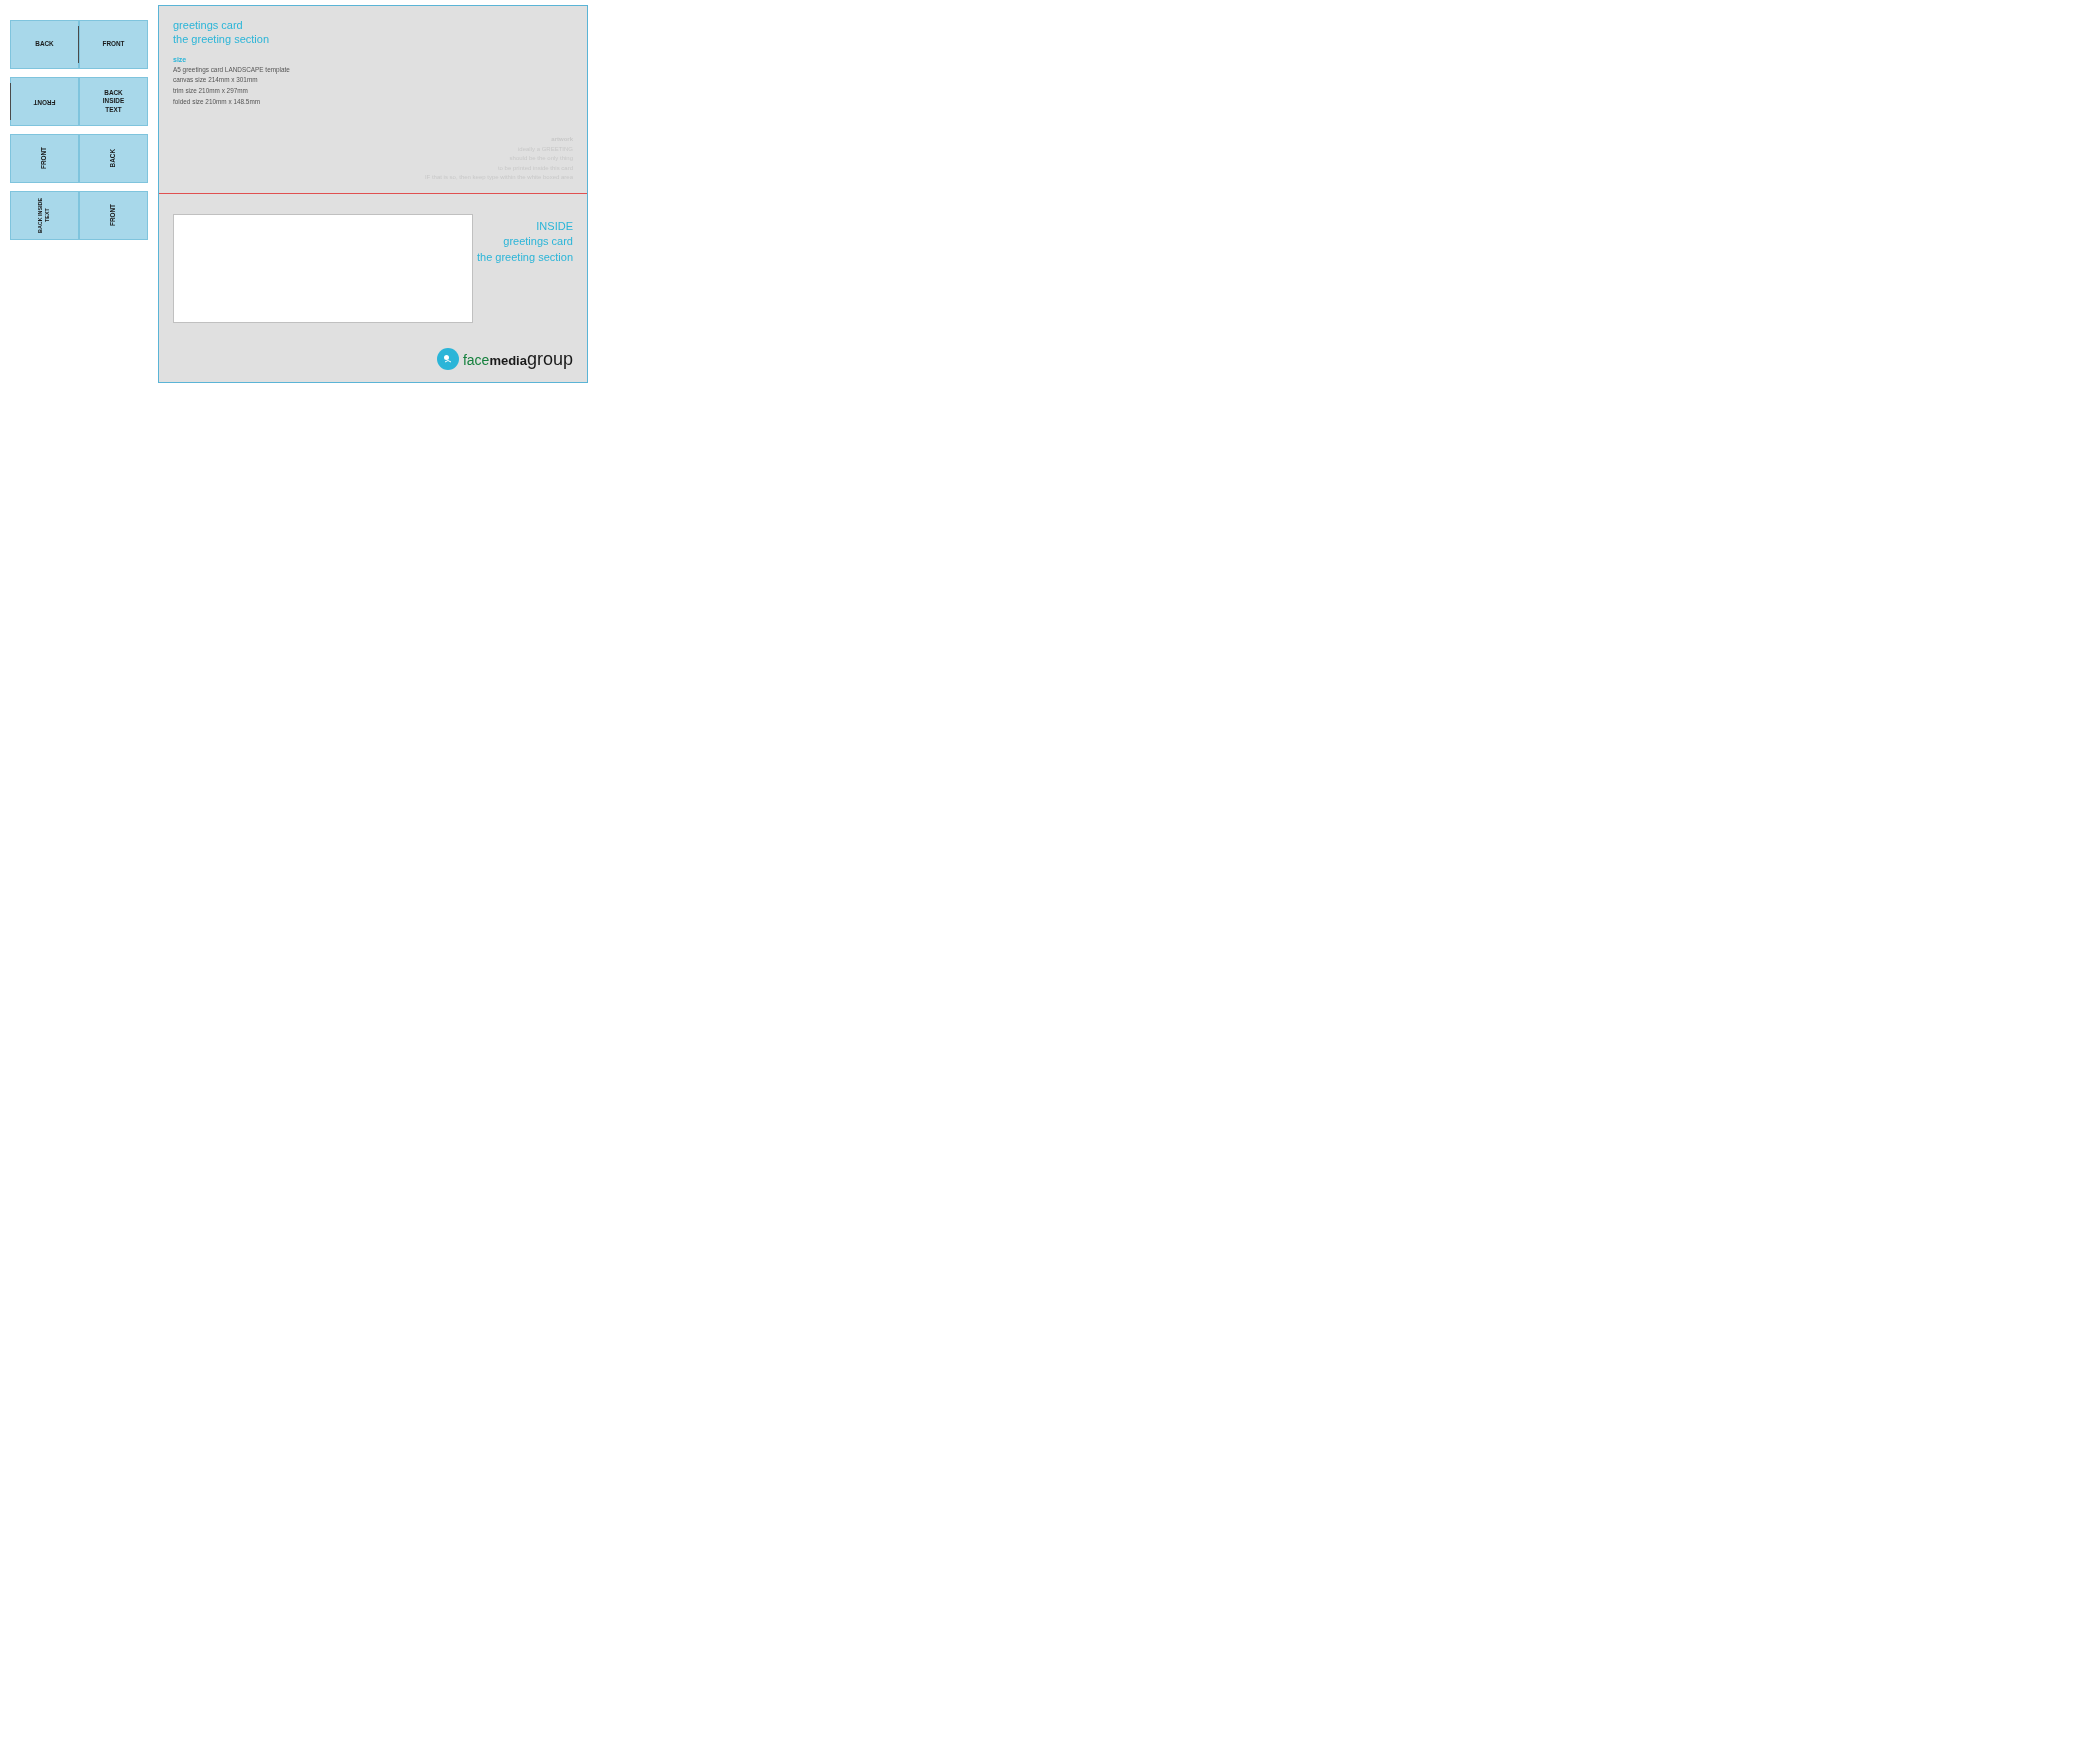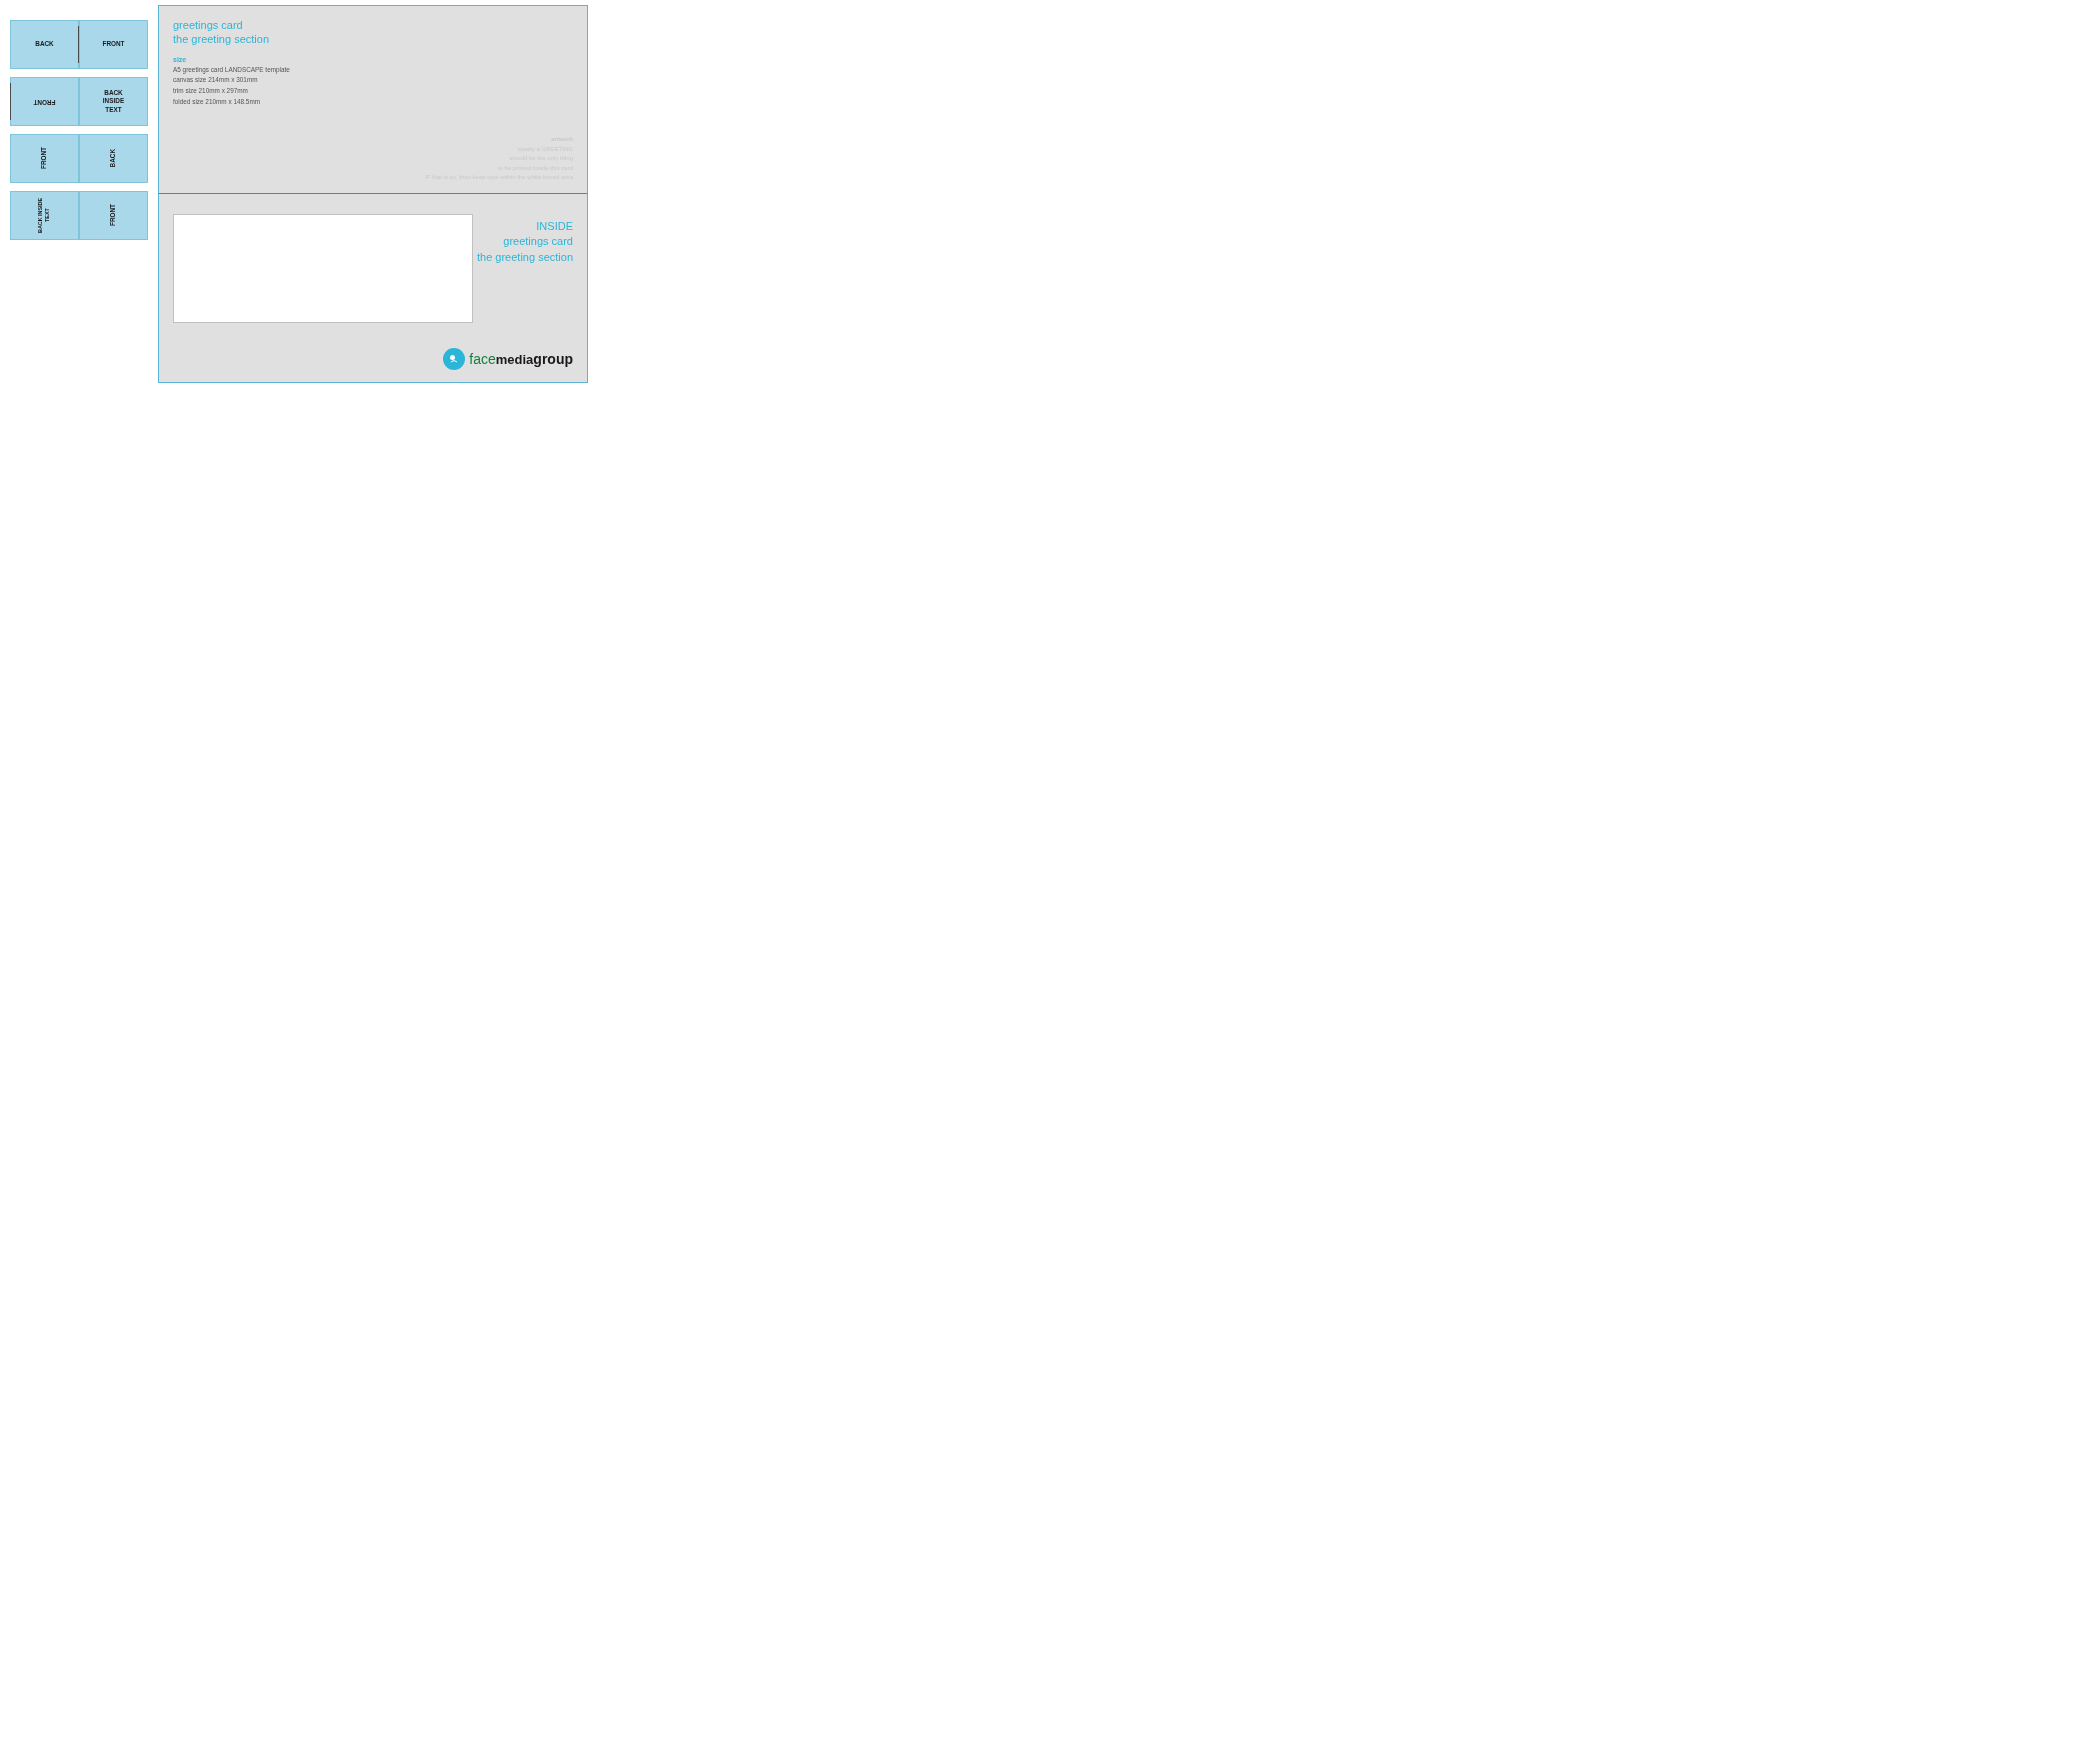--- a/index.html
+++ b/index.html
@@ -269,19 +269,19 @@
     </div>
     <div class="brand-logo">
       <div class="brand-icon">
         <svg width="14" height="14" viewBox="0 0 28 28" fill="none" xmlns="http://www.w3.org/2000/svg">
           <circle cx="14" cy="14" r="13" fill="#2bb5d8"></circle>
           <circle cx="11" cy="11" r="5" fill="white"></circle>
           <path d="M8 20 Q14 14 20 20" stroke="white" stroke-width="2" fill="none"></path>
         </svg>
       </div>
       <div class="brand-text">
-        <span class="face" style="color:#15803d;font-weight:normal;font-size:14px;">face</span><span class="media" style="color:#1a1a1a;font-weight:bold;font-size:13px;">media</span><span class="group" style="color:#1a1a1a;font-weight:bold;font-size:14px;">group</span>
+        <span class="face" style="color:#15803d;font-weight:normal;font-size:14px;">face</span><span class="media" style="color:#1a1a1a;font-weight:bold;font-size:13px;">media</span><span class="group" style="color:#1a1a1a;font-weight:normal;font-size:18px;">group</span>
       </div>
     </div>
   </div>
 
 </div>
 
 
 </body></html>

